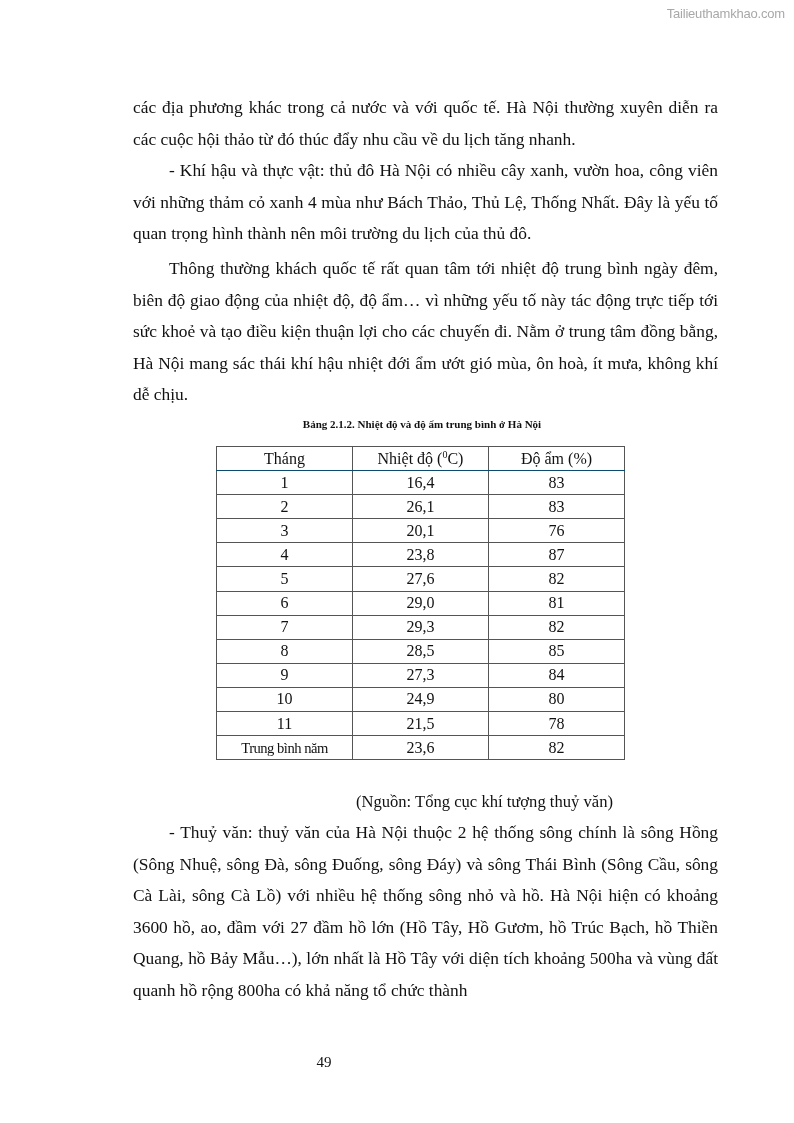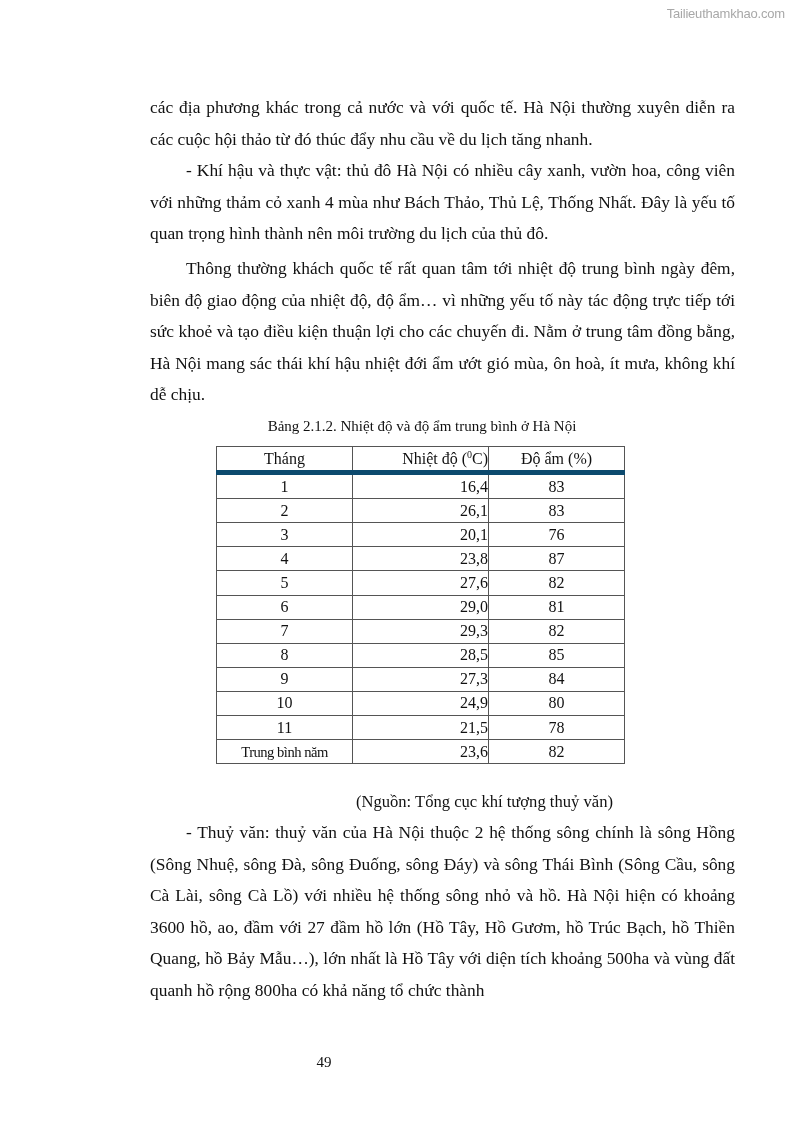--- a/index.html
+++ b/index.html
@@ -1,29 +1,29 @@
 <!DOCTYPE html>
 <html><head>
 <meta charset="utf-8">
 <style>
   html, body { margin: 0; padding: 0; background: #ffffff; }
   body { width: 794px; height: 1123px; position: relative; overflow: hidden;
          font-family: "Liberation Serif", "DejaVu Serif", serif; color: #111; }
   .watermark { position: absolute; top: 6px; right: 9px; font-family: "Liberation Sans", sans-serif;
                font-size: 13px; color: #a8a8a8; letter-spacing: -0.2px; }
-  .para { position: absolute; left: 150px; width: 585px; font-size: 17.4px; line-height: 31.5px;
+  .para { position: absolute; left: 133px; width: 585px; font-size: 17.4px; line-height: 31.5px;
           text-align: justify; margin: 0; }
   .caption { position: absolute; top: 418px; left: 210px; width: 424px; text-align: center;
-             font-weight: normal; font-size: 15px; margin: 0; }
+             font-weight: bold; font-size: 11px; margin: 0; }
   table.data { position: absolute; top: 446px; left: 216px; border-collapse: collapse;
                font-size: 16px; }
   table.data td, table.data th { border: 1.4px solid #555; text-align: center; height: 23.1px;
                padding: 0; font-weight: normal; line-height: 22px; }
-  table.data thead th { border-bottom: 5px solid #0c4a6e; }
-  table.data .c1 { width: 135px; } table.data .c2 { width: 135px; text-align: right; } table.data .c3 { width: 135px; }
+  table.data thead th { border-bottom: 1px solid #0c4a6e; }
+  table.data .c1 { width: 135px; } table.data .c2 { width: 135px; } table.data .c3 { width: 135px; }
   table.data tr.avg td.c1 { font-size: 14.6px; letter-spacing: -0.5px; }
   sup { font-size: 10px; vertical-align: 6px; line-height: 0; }
   .source { position: absolute; top: 792px; left: 240px; width: 373px; text-align: right;
             font-size: 16.6px; margin: 0; }
   .pagenum { position: absolute; top: 1054px; left: 0; width: 648px; text-align: center; font-size: 15px; }
 </style>
 </head>
 <body>
 
 <div class="watermark">Tailieuthamkhao.com</div>

